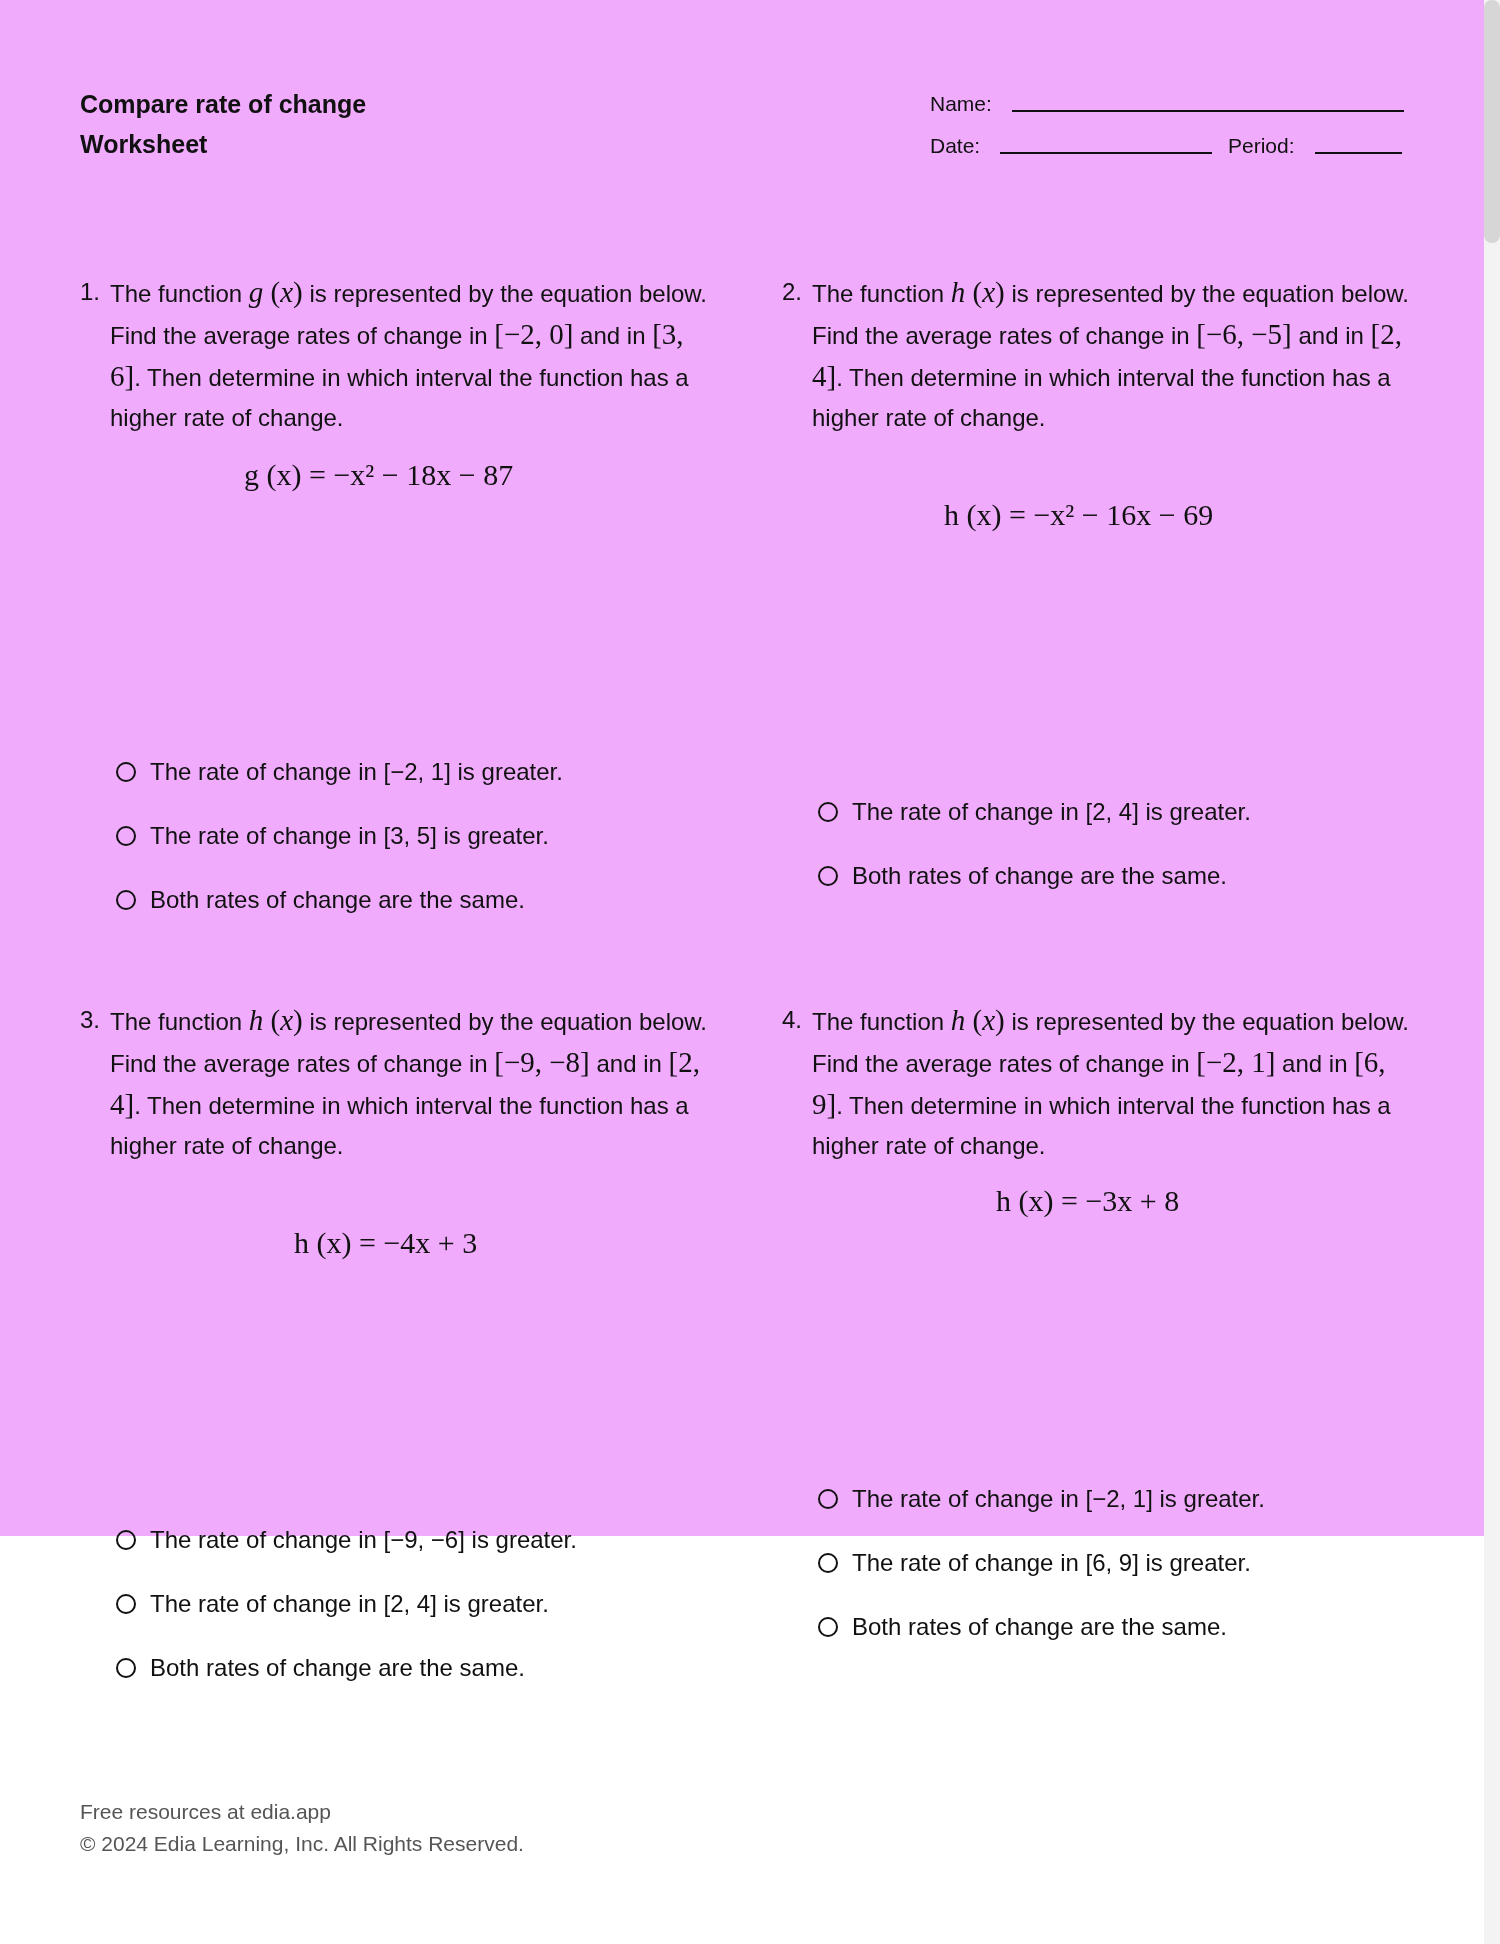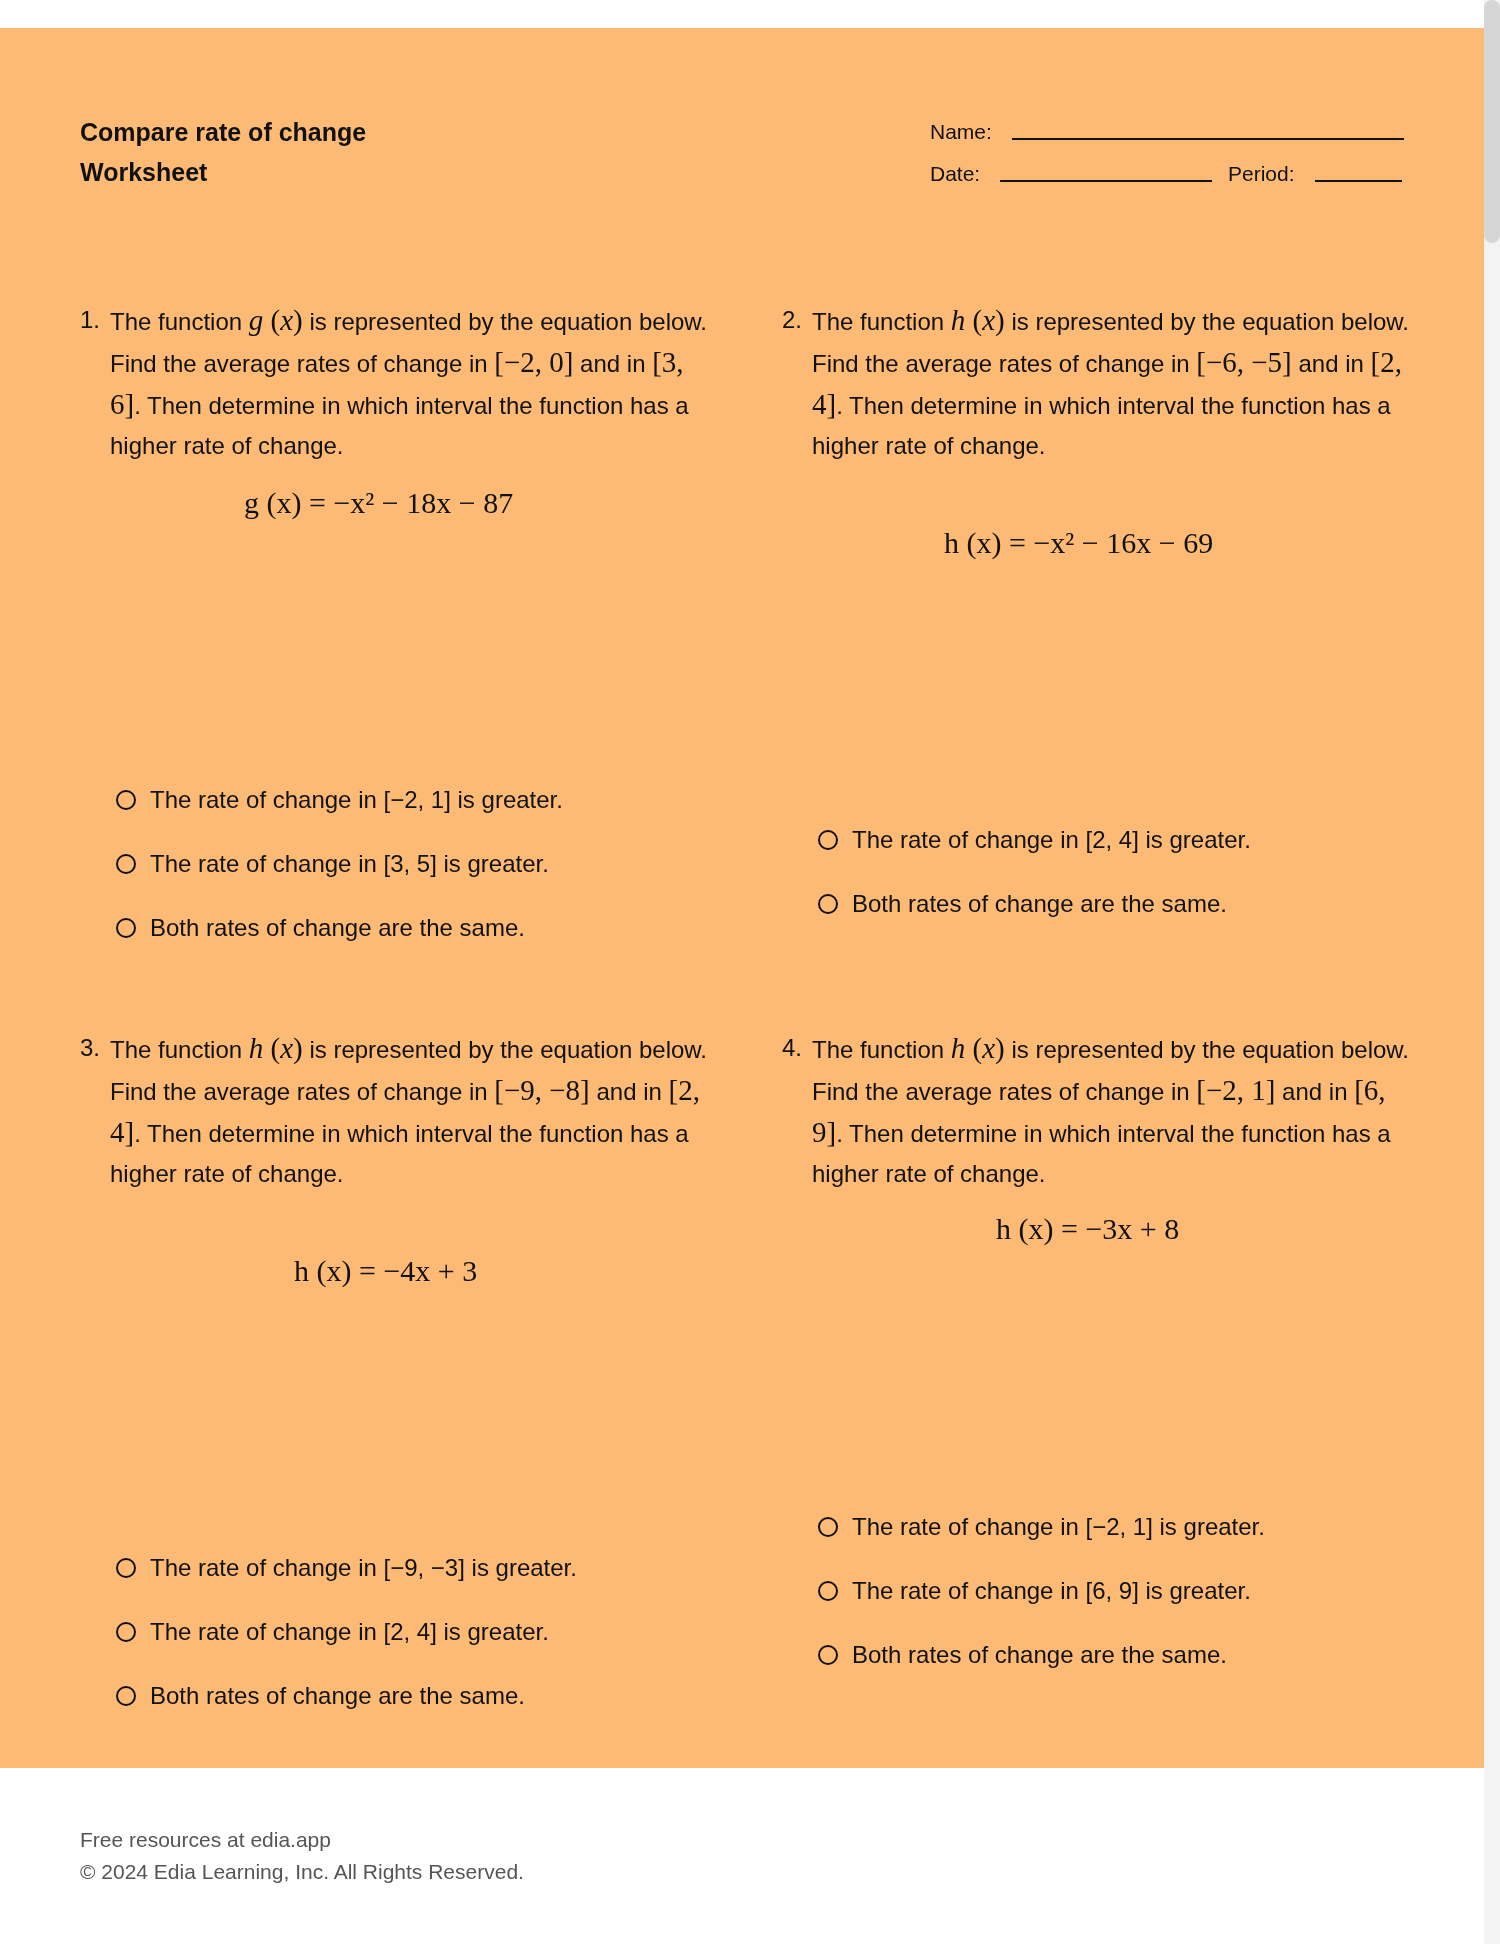--- a/index.html
+++ b/index.html
@@ -1,18 +1,18 @@
 <!DOCTYPE html>
 <html><head>
 <meta charset="utf-8">
 <style>
   html, body { margin: 0; padding: 0; background: #ffffff; }
   body { width: 1500px; height: 1944px; position: relative; overflow: hidden;
          font-family: "Liberation Sans", "DejaVu Sans", sans-serif; color: #111; }
-  .page { position: absolute; left: 0; top: 0; width: 1484px; height: 1740px; background: #fdba74; margin-top: 28px; }
+  .page { position: absolute; left: 0; top: 0; width: 1484px; height: 1536px; background: #f0abfc; }
 
   .title { position: absolute; left: 80px; top: 84px; font-weight: bold; font-size: 25px; line-height: 40px; color: #111; }
 
   .field { position: absolute; font-size: 21px; color: #111; text-align: right; }
   .line { position: absolute; height: 2px; background: #111; }
 
   .question { position: absolute; width: 620px; font-size: 24px; line-height: 40px; color: #111; }
   .q-num { position: absolute; left: 0; top: 0; }
   .q-text { padding-left: 30px; }
   .math { font-family: "Liberation Serif", "DejaVu Serif", serif; font-size: 29px; }
@@ -90,21 +90,21 @@
   <div class="question" style="left:80px; top:1000px; width:640px;">
     <span class="q-num">3.</span>
     <div class="q-text">
       <span>The function </span><span class="math"><i>h</i> (<i>x</i>)</span><span> is represented by the equation below. Find the average rates of change in </span><span class="math">[−9, −8]</span><span> and in </span><span class="math">[2, 4]</span><span>. Then determine in which interval the function has a higher rate of change.</span>
     </div>
   </div>
   <div class="equation" style="left:294px; top:1226px;">h (x) = −4x + 3</div>
   <div class="options" style="left:116px; top:1508px;">
     <div class="option">
         <span class="radio"></span>
-        <span>The rate of change in [−9, −3] is greater.</span>
+        <span>The rate of change in [−9, −6] is greater.</span>
       </div>
     <div class="option">
         <span class="radio"></span>
         <span>The rate of change in [2, 4] is greater.</span>
       </div>
     <div class="option">
         <span class="radio"></span>
         <span>Both rates of change are the same.</span>
       </div>
   </div>

